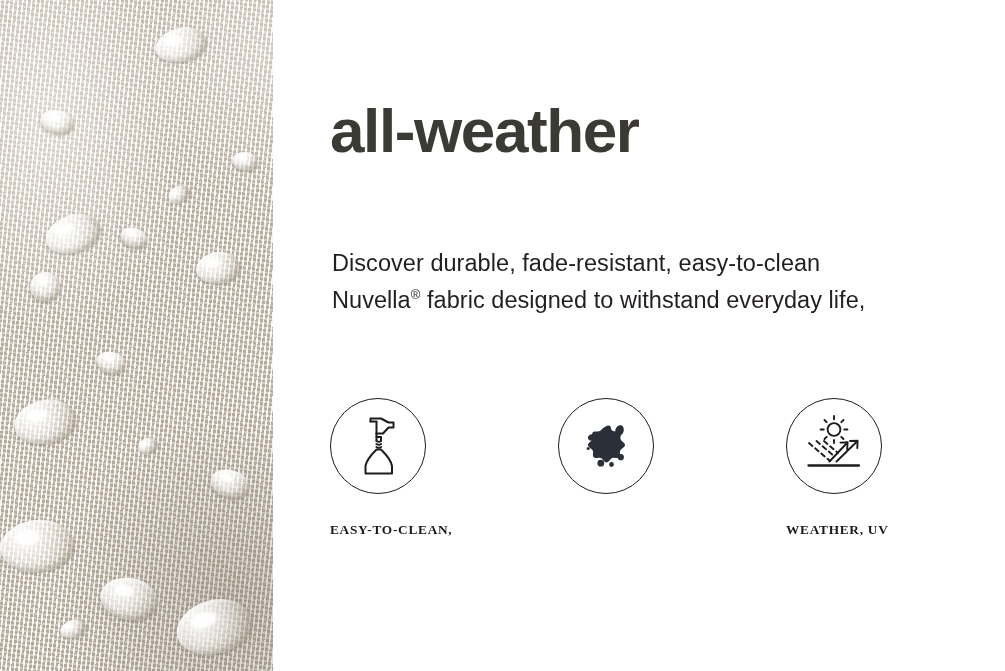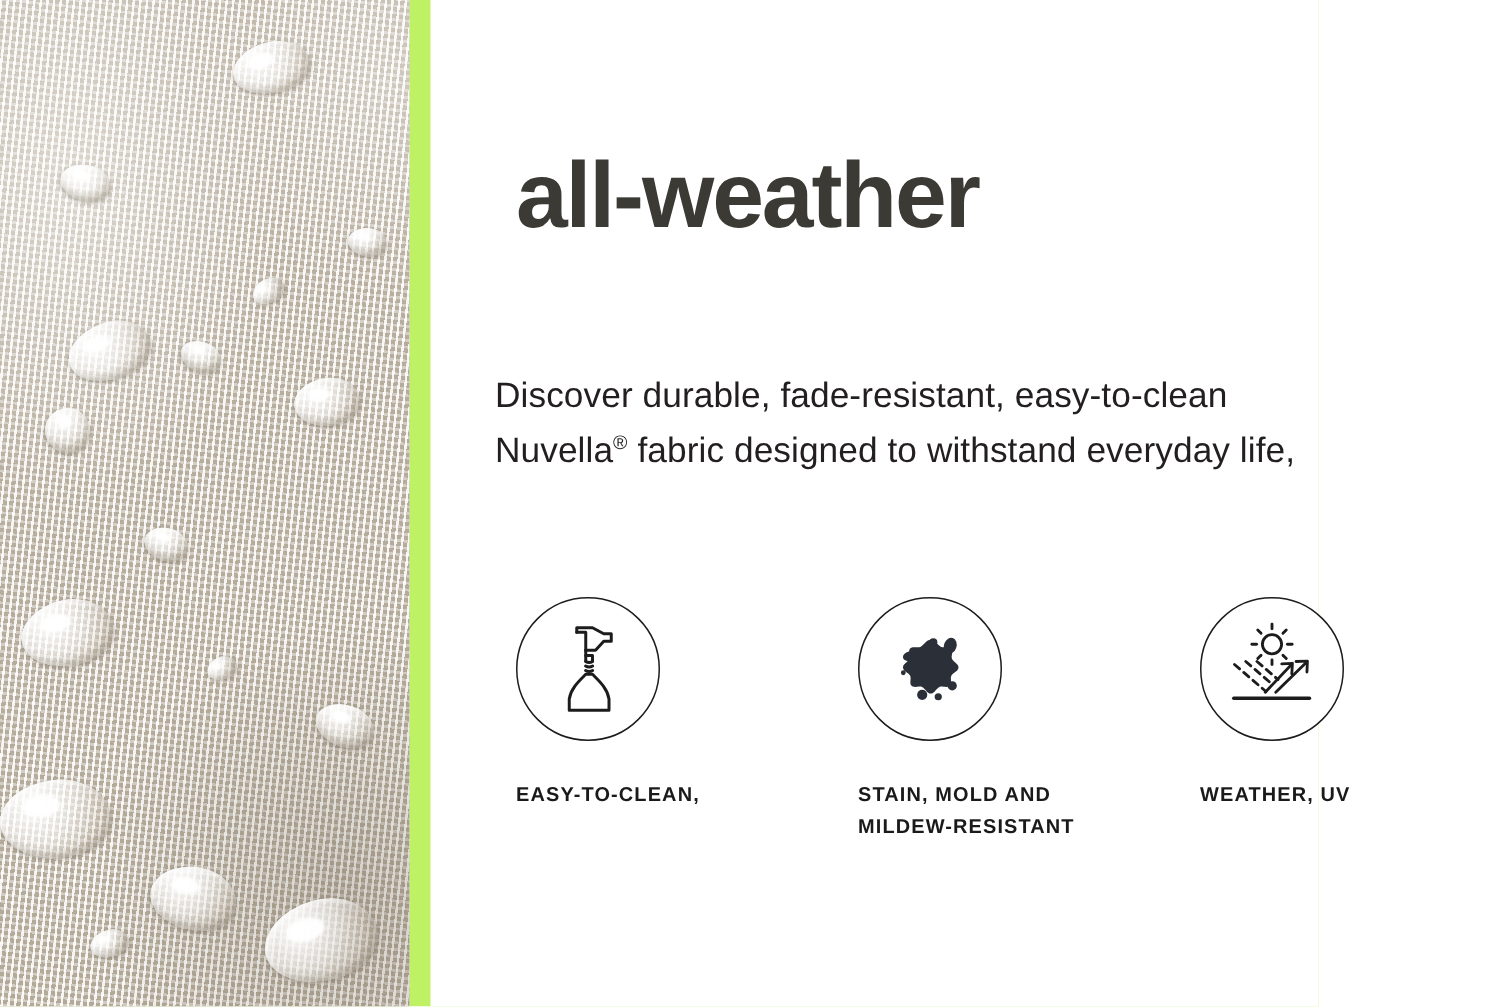--- a/index.html
+++ b/index.html
@@ -9,24 +9,23 @@
     height: 671px;
     overflow: hidden;
     background: #ffffff;
     font-family: "Liberation Sans", sans-serif;
   }
 
   .banner {
     position: relative;
     width: 879px;
     height: 671px;
-    background: #bef264;
+    background: #7f1d1d;
     display: flex;
     flex-direction: row;
-    gap: 14px;
   }
 
   
   .photo-panel {
     position: relative;
     width: 273px;
     height: 671px;
     flex: 0 0 273px;
     overflow: hidden;
     border-right: 1px solid #8d8madd;
@@ -108,21 +107,21 @@
     font-weight: bold;
     font-size: 62px;
     line-height: 69px;
     letter-spacing: -1.4px;
     white-space: nowrap;
   }
   .headline-line { display: block; }
 
   .subcopy {
     position: absolute;
-    left: 43px;
+    left: 59px;
     top: 245px;
     width: 640px;
     color: #231f20;
     font-size: 23.5px;
     line-height: 37px;
     letter-spacing: 0.05px;
   }
   .subcopy-line { display: block; white-space: nowrap; }
   .reg-mark { font-size: 13px; vertical-align: super; line-height: 0; }
 
@@ -157,20 +156,21 @@
 
   .feature-badge svg { display: block; }
 
   .feature-caption {
     margin-top: 25px;
     color: #1a1a1a;
     font-size: 13.3px;
     font-weight: bold;
     line-height: 21px;
     letter-spacing: 0.75px;
+    font-family: Liberation Serif, serif;
   }
   .caption-line { display: block; white-space: nowrap; }
 </style>
 </head>
 <body>
 
 <div class="banner">
 
   <div class="photo-panel">
     <div class="photo-weave"></div>
@@ -232,24 +232,20 @@
             <path d="M33.5 11.5 c3 0 4.4 3.4 6.6 4.6 2.3 1.2 5.6-0.6 7.2 1.3 1.6 1.9-0.5 4.9 0.4 7 0.9 2.1 4.4 3.1 4.3 5.6 -0.1 2.5-3.6 3.3-4.7 5.4 -1.1 2.1 0.7 5.1-1 6.8 -1.7 1.7-4.8-0.2-7 0.8 -2.2 1-3.3 4.4-5.8 4.4 -2.5 0-3.6-3.4-5.8-4.4 -2.2-1-5.3 0.9-7-0.8 -1.7-1.7 0.1-4.7-1-6.8 -1.1-2.1-4.6-2.9-4.7-5.4 -0.1-2.5 3.4-3.5 4.3-5.6 0.9-2.1-1.2-5.1 0.4-7 1.6-1.9 4.9-0.1 7.2-1.3 2.2-1.2 3.6-4.6 6.6-4.6 Z"></path>
             <ellipse cx="46.5" cy="15.5" rx="4.2" ry="5.4" transform="rotate(18 46.5 15.5)"></ellipse>
             <ellipse cx="19.5" cy="22.5" rx="4.6" ry="3.2" transform="rotate(-12 19.5 22.5)"></ellipse>
             <circle cx="35.2" cy="13.2" r="2.7"></circle>
             <circle cx="47.8" cy="42.2" r="3.1"></circle>
             <circle cx="27.8" cy="48.2" r="3.4"></circle>
             <circle cx="38.5" cy="49.5" r="2.4"></circle>
             <circle cx="15.2" cy="33.5" r="1.6"></circle>
           </svg>
         </div>
-        <div class="feature-caption">
-          <span class="caption-line">STAIN, MOLD AND</span>
-          <span class="caption-line">MILDEW-RESISTANT</span>
-        </div>
       </div>
 
       <div class="feature">
         <div class="feature-badge">
           <svg width="68" height="62" viewBox="0 0 68 62" fill="none" stroke="#1c1c1c" stroke-width="1.9" stroke-linecap="round" stroke-linejoin="round">
             <circle cx="34" cy="14.5" r="6.4"></circle>
             <path d="M34 4.2 L34 1"></path>
             <path d="M34 28 L34 25"></path>
             <path d="M23.7 14.5 L20.6 14.5"></path>
             <path d="M47.4 14.5 L44.3 14.5"></path>

